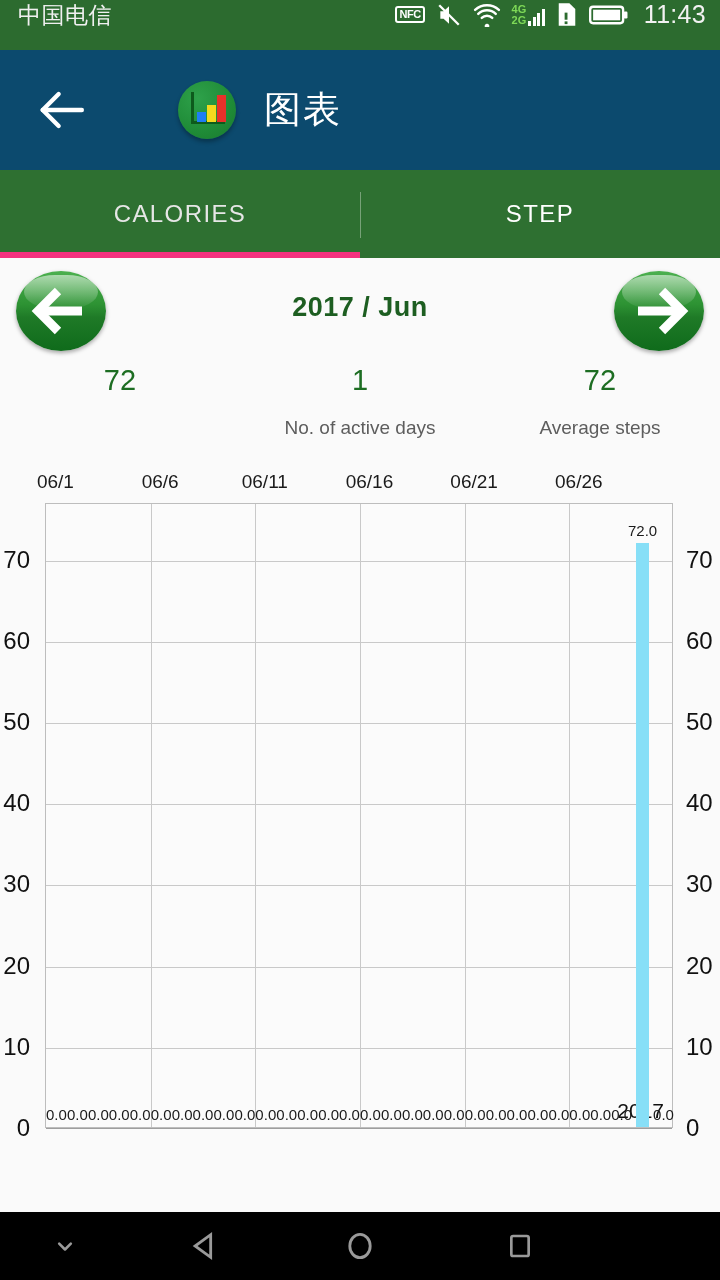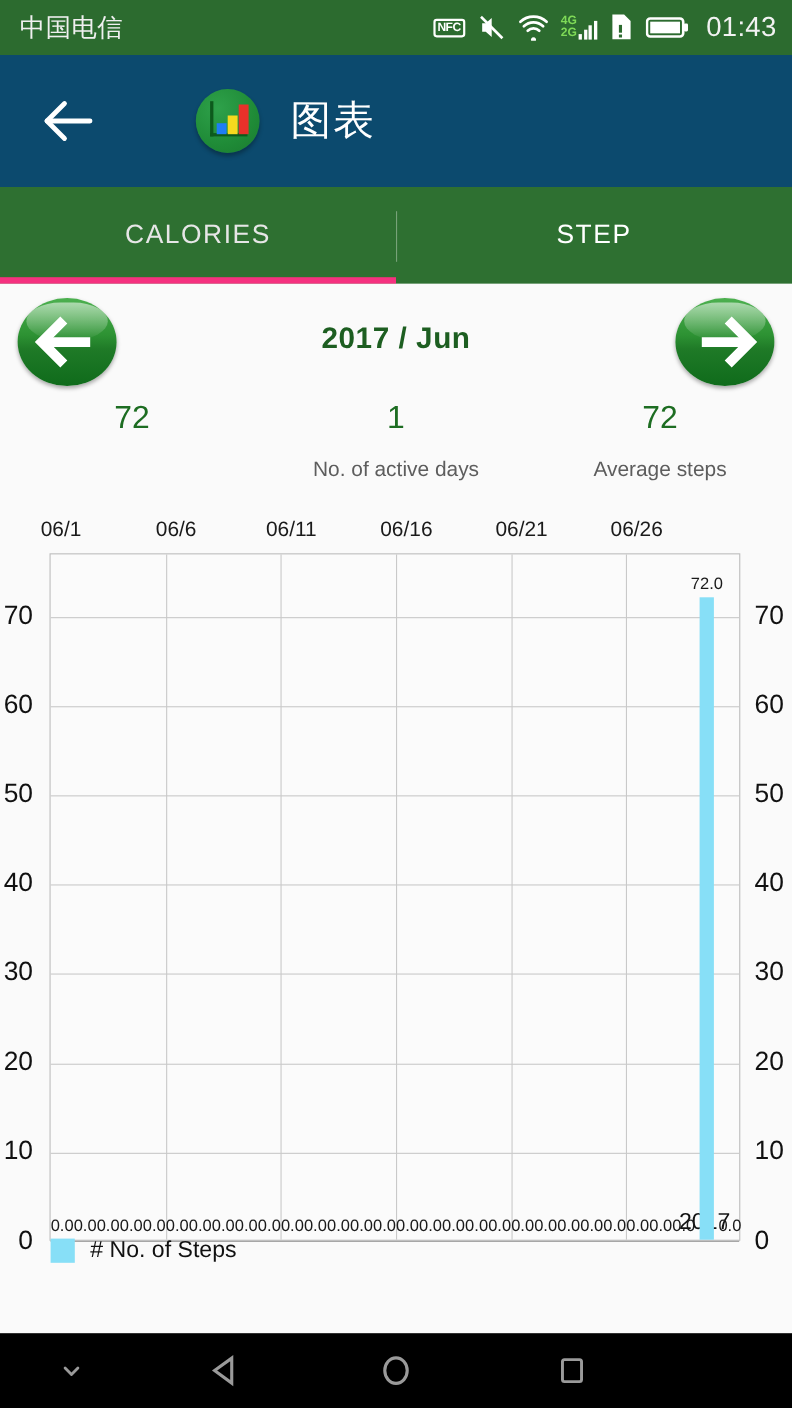--- a/index.html
+++ b/index.html
@@ -6,21 +6,21 @@
   html,body { width:720px; height:1280px; }
   body {
     font-family:"Liberation Sans", sans-serif;
     background:#fafafa;
     overflow:hidden;
     position:relative;
   }
 
   
   .statusbar{
-    height:50px; background:#2c6b2f; display:flex; align-items:center;
+    height:50px; background:#2c6b2f; display:flex; align-items:flex-start;
     padding:0 14px 0 18px; color:#fff;
   }
   .carrier{ font-size:23px; letter-spacing:.5px; color:#f0f0f0; }
   .sb-right{ margin-left:auto; display:flex; align-items:center; gap:11px; }
   .nfc-box{
     border:2.5px solid #fff; border-radius:3px; font-size:11px; font-weight:bold;
     padding:1px 2px; line-height:11px; letter-spacing:-.5px;
   }
   .sb-icon{ display:block; }
   .sig-wrap{ display:flex; align-items:flex-end; gap:1px; }
@@ -147,21 +147,21 @@
     <svg class="sb-icon" width="22" height="26" viewBox="0 0 18 22">
       <path d="M2 1 h9 l5 5 v14 h-14 Z" fill="#fff"></path>
       <rect x="7" y="9" width="2.4" height="6" fill="#2c6b2f"></rect>
       <rect x="7" y="16.4" width="2.4" height="2.3" fill="#2c6b2f"></rect>
     </svg>
     <svg class="sb-icon" width="40" height="22" viewBox="0 0 34 18">
       <rect x="1" y="2" width="28" height="14" rx="2.5" fill="none" stroke="#fff" stroke-width="2"></rect>
       <rect x="3.5" y="4.5" width="23" height="9" fill="#fff"></rect>
       <rect x="29.5" y="6" width="3.2" height="6" rx="1" fill="#fff"></rect>
     </svg>
-    <div class="clock">01:43</div>
+    <div class="clock">11:43</div>
   </div>
 </div>
 
 <div class="appbar">
   <div class="back-arrow">
     <svg width="58" height="58" viewBox="0 0 40 40">
       <line x1="6" y1="20" x2="33" y2="20" stroke="#fff" stroke-width="3" stroke-linecap="round"></line>
       <polyline points="17,9 6,20 17,31" fill="none" stroke="#fff" stroke-width="3" stroke-linecap="round" stroke-linejoin="round"></polyline>
     </svg>
   </div>
@@ -282,24 +282,20 @@
         <div class="ytick left" style="top: 332.325px;">40</div>
         <div class="ytick right" style="top: 332.325px;">40</div>
         <div class="ytick left" style="top: 251.156px;">50</div>
         <div class="ytick right" style="top: 251.156px;">50</div>
         <div class="ytick left" style="top: 169.987px;">60</div>
         <div class="ytick right" style="top: 169.987px;">60</div>
         <div class="ytick left" style="top: 88.8182px;">70</div>
         <div class="ytick right" style="top: 88.8182px;">70</div>
       </div>
 
-    <div class="legend">
-      <div class="swatch"></div>
-      <div class="ltext"># No. of Steps</div>
-    </div>
   </div>
 </div>
 
 <div class="navbar">
   <div class="nav-btn nav-hide">
     <svg width="28" height="28" viewBox="0 0 24 24">
       <polyline points="7,10 12,15 17,10" fill="none" stroke="#9a9a9a" stroke-width="2.2" stroke-linecap="round" stroke-linejoin="round"></polyline>
     </svg>
   </div>
   <div class="nav-btn nav-back">

